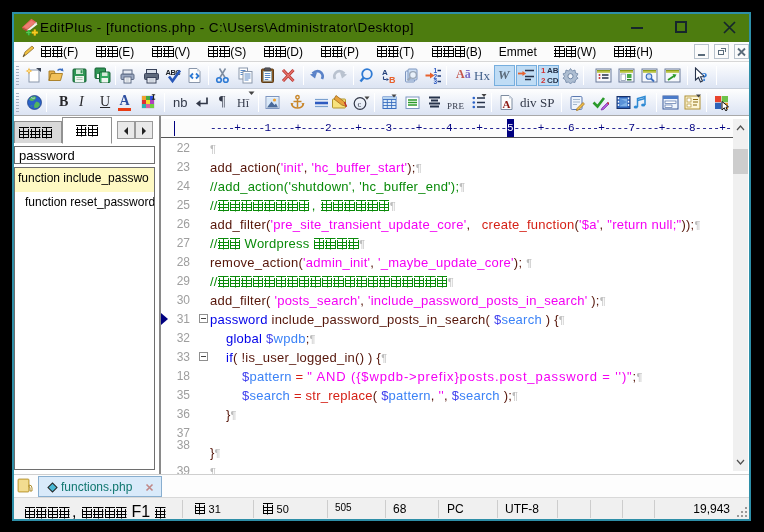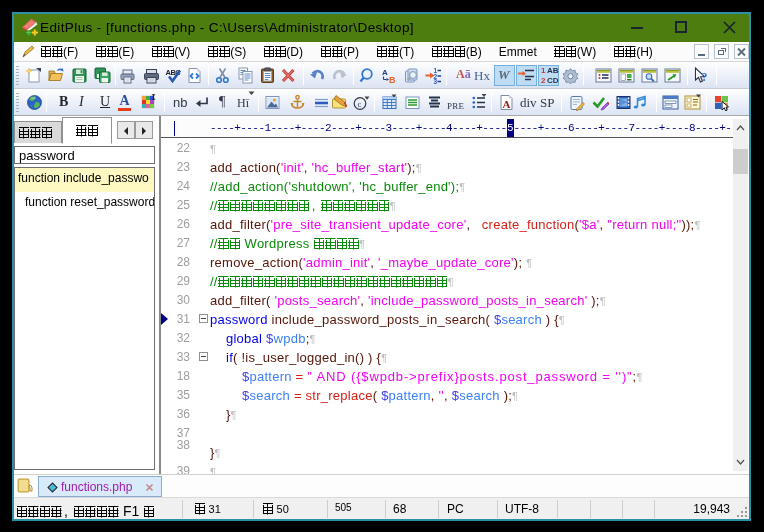--- a/index.html
+++ b/index.html
@@ -457,28 +457,28 @@
 <div id="tabbar">
 <svg class="a" style="left:3px;top:3px" width="16" height="15" viewBox="0 0 16 15">
 <rect x="1" y="1" width="11" height="13" rx="1" fill="#e8c96a" stroke="#b09030" stroke-width="0.8"></rect>
 <rect x="2" y="2" width="9" height="11" fill="#f2dc90"></rect>
 <path d="M12,7 q3,0 3,3 v3 h-2 v-3 q0,-1 -1,-1 Z" fill="none" stroke="#b09030" stroke-width="1"></path>
 </svg>
 <div class="a" style="left:24px;top:1px;width:124px;height:21px;background:#d9eafa;border:1px solid #88aecf;font-size:12px">
 <svg class="a" style="left:8px;top:5px" width="11" height="11" viewBox="0 0 11 11">
           <rect x="2.3" y="2.3" width="6.4" height="6.4" transform="rotate(45 5.5 5.5)" fill="#49b8d4" stroke="#222" stroke-width="1"></rect>
         </svg>
-<div class="a" style="left:22px;top:3px;color:#a21caf">functions.php</div>
+<div class="a" style="left:22px;top:3px;color:#0f766e">functions.php</div>
 <svg class="a" style="left:106px;top:6px" width="9" height="9" viewBox="0 0 9 9">
           <path d="M1.5,1.5 L7.5,7.5 M7.5,1.5 L1.5,7.5" stroke="#c08888" stroke-width="1.6"></path>
         </svg>
 </div>
 </div>
 <div id="status">
-<div class="a" style="left:2px;top:5px;font-size:14px;color:#000"><i class="k"></i><i class="k"></i><i class="k"></i><i class="k"></i><span class="fw">,</span><i class="k"></i><i class="k"></i><i class="k"></i><i class="k"></i> F1 <i class="k"></i></div>
+<div class="a" style="left:10px;top:5px;font-size:16px;color:#000"><i class="k"></i><i class="k"></i><i class="k"></i><i class="k"></i><span class="fw">,</span><i class="k"></i><i class="k"></i><i class="k"></i><i class="k"></i> F1 <i class="k"></i></div>
 <div class="cell" style="left:168px"></div>
 <div class="a" style="left:180px;top:5px;font-size:11px"><i class="k"></i> 31</div>
 <div class="cell" style="left:239px"></div>
 <div class="a" style="left:248px;top:5px;font-size:11px"><i class="k"></i> 50</div>
 <div class="cell" style="left:313px"></div>
 <div class="a" style="left:321px;top:4px;font-size:10px">505</div>
 <div class="cell" style="left:371px"></div>
 <div class="a" style="left:379px;top:4px;font-size:12px">68</div>
 <div class="cell" style="left:424px"></div>
 <div class="a" style="left:433px;top:4px;font-size:12px">PC</div>

